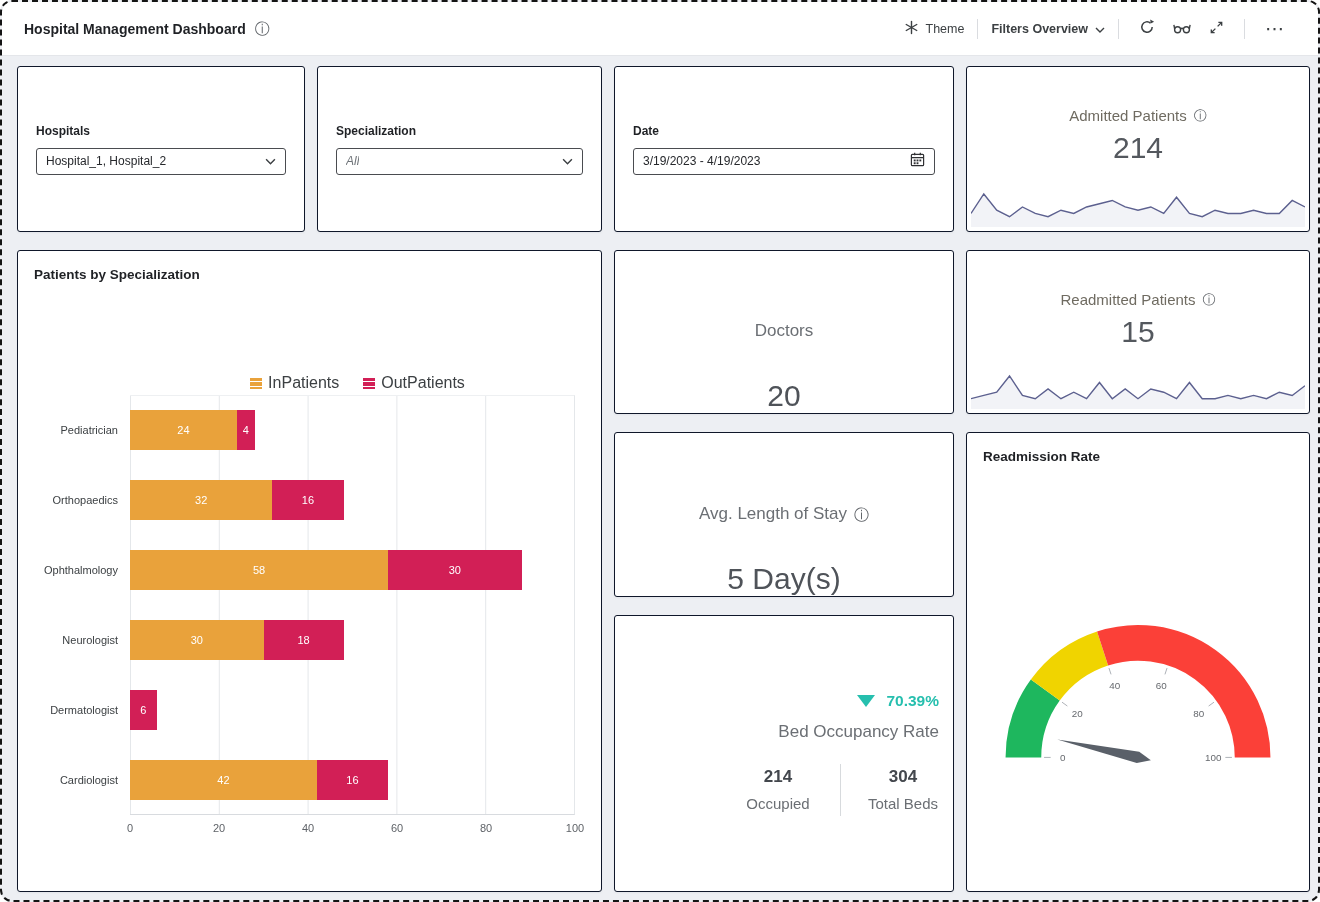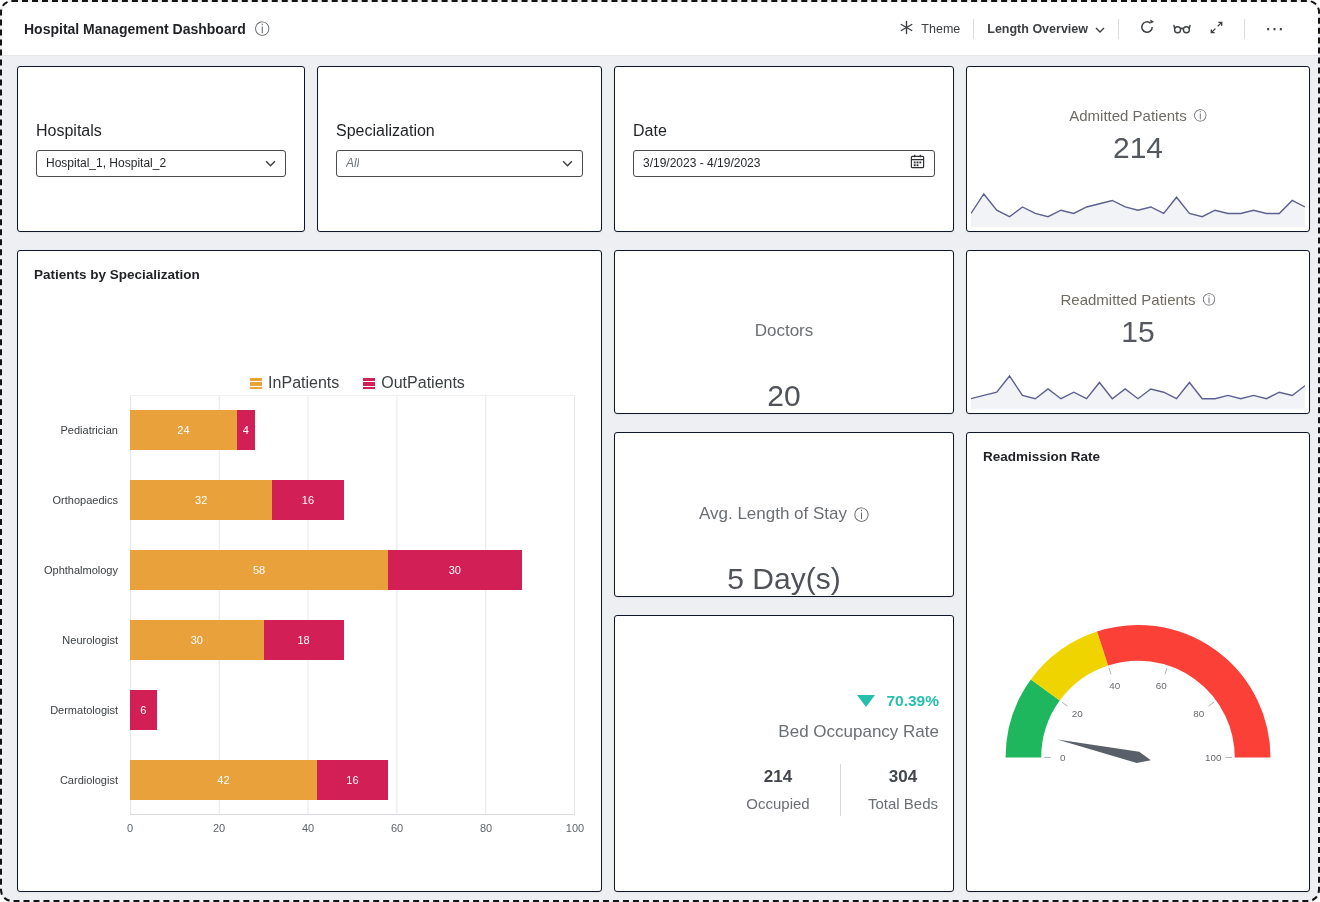--- a/index.html
+++ b/index.html
@@ -27,21 +27,21 @@
   .c-admitted{grid-area:1/4;}
   .c-barchart{grid-area:2/1/5/3;}
   .c-doctors{grid-area:2/3;}
   .c-readmitted{grid-area:2/4;}
   .c-avg{grid-area:3/3;}
   .c-gauge{grid-area:3/4/5/5;}
   .c-occupancy{grid-area:4/3;}
 
   
   .filter-card{display:flex;flex-direction:column;justify-content:center;padding:0 18px;}
-  .filter-label{font-size:16px;font-weight:400;color:#1f2125;margin-bottom:10px;}
+  .filter-label{font-size:12px;font-weight:700;color:#1f2125;margin-bottom:10px;}
   .select{height:27px;border:1px solid #4a4c50;border-radius:3px;background:#fff;display:flex;align-items:center;justify-content:space-between;padding:0 9px;font-size:12px;color:#26282c;cursor:pointer;}
   .select .val{white-space:nowrap;overflow:hidden;text-overflow:ellipsis;}
   .val-italic{font-style:italic;color:#6f7479;}
 
   
   .kpi-card{display:flex;flex-direction:column;align-items:center;text-align:center;}
   .kpi-label-row{display:flex;align-items:center;gap:7px;justify-content:center;}
   .kpi-label{font-size:15px;color:#6f6b61;}
   .kpi-value{font-size:30px;font-weight:500;color:#54585e;margin-top:7px;}
   .c-admitted,.c-readmitted{padding:40px 4px 4px;}
@@ -102,21 +102,21 @@
               <g stroke="#3c4043" stroke-width="1.5" stroke-linecap="round">
                 <line x1="8" y1="1.5" x2="8" y2="14.5"></line>
                 <line x1="2.4" y1="4.8" x2="13.6" y2="11.2"></line>
                 <line x1="2.4" y1="11.2" x2="13.6" y2="4.8"></line>
               </g>
             </svg></span>
         <span>Theme</span>
       </button>
       <span class="vdiv"></span>
       <button class="hbtn">
-        <span style="font-weight:700;">Length Overview</span>
+        <span style="font-weight:700;">Filters Overview</span>
         <span><svg width="10" height="6" viewBox="0 0 10 6">
               <polyline points="1,1 5,5 9,1" fill="none" stroke="#3c4043" stroke-width="1.4"></polyline>
             </svg></span>
       </button>
       <span class="vdiv"></span>
       <button class="iconbtn">
         <span><svg width="16" height="16" viewBox="0 0 16 16">
               <path d="M13.2 8a5.2 5.2 0 1 1-1.7-3.85" fill="none" stroke="#3c4043" stroke-width="1.5"></path>
               <polygon points="11.2,0.6 11.7,4.6 15.1,2.8" fill="#3c4043"></polygon>
             </svg></span>

